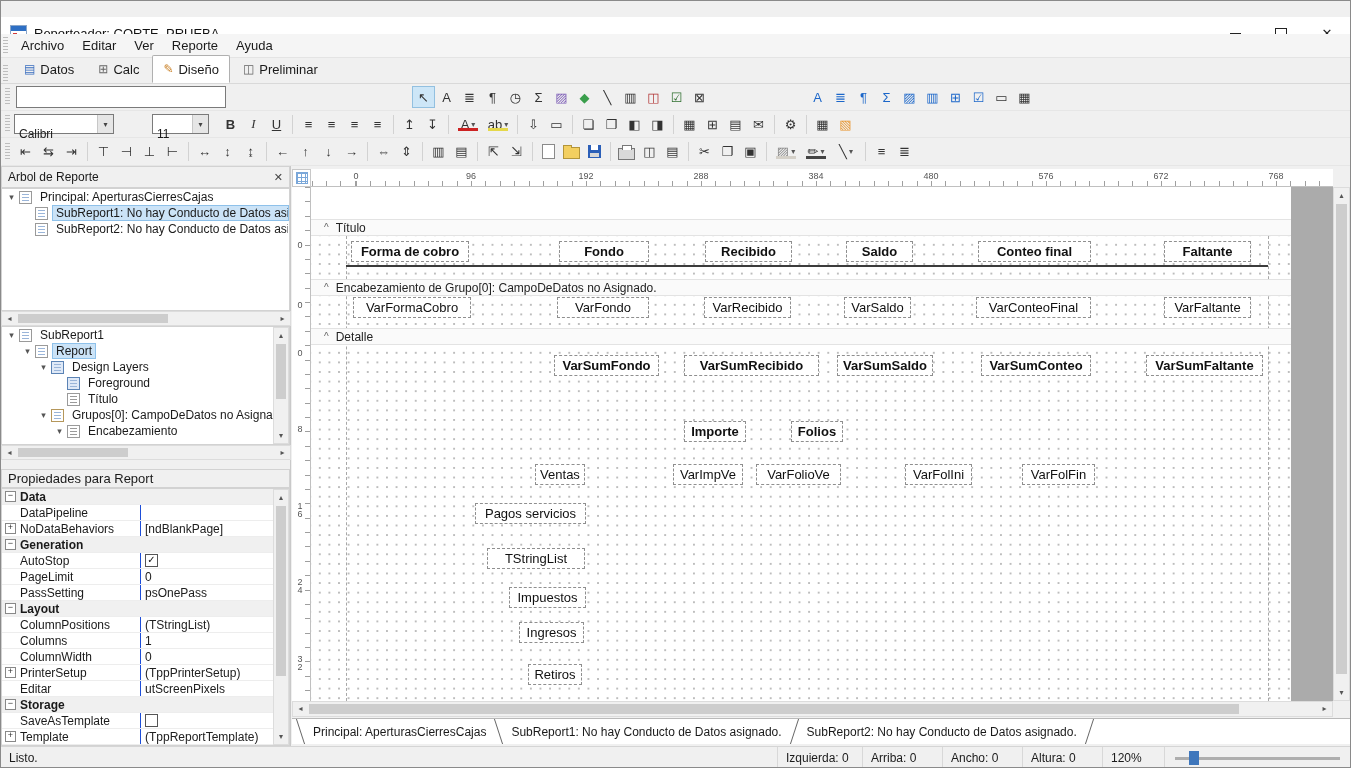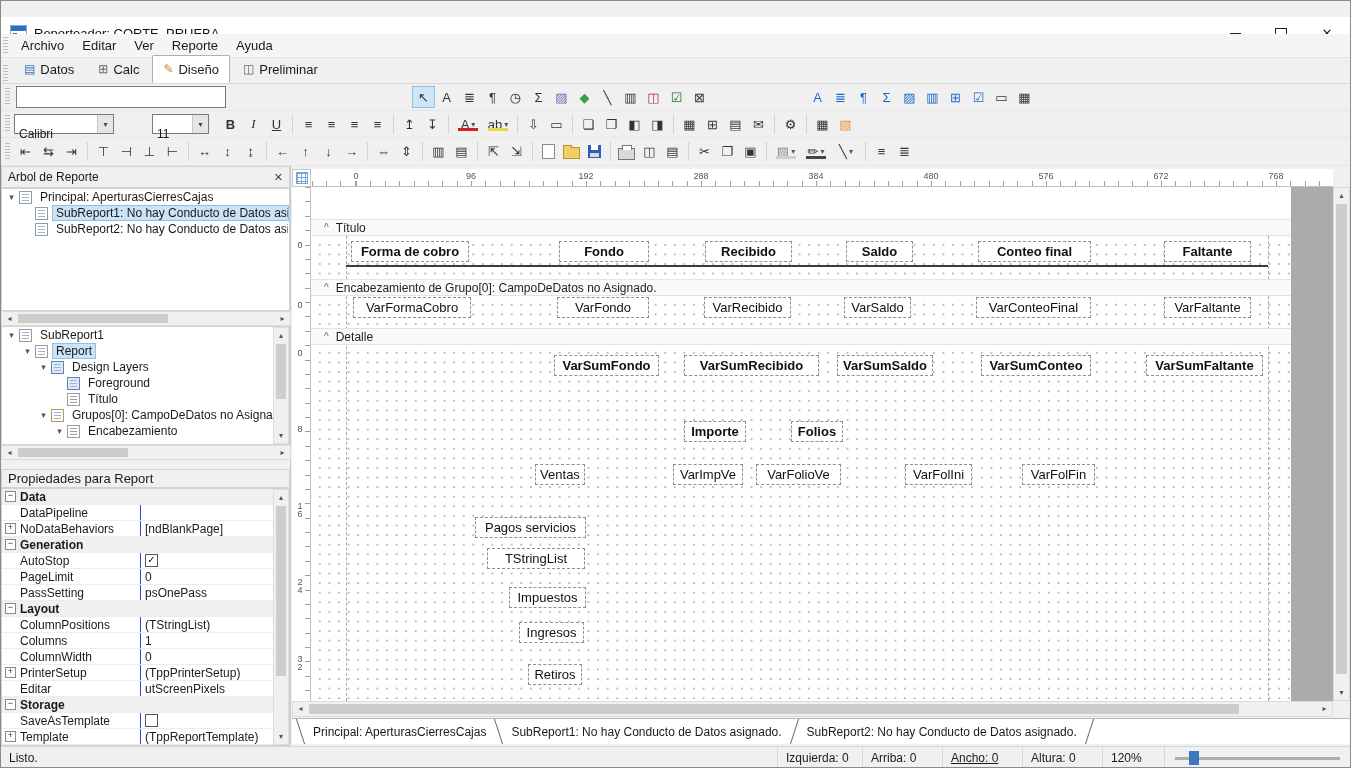--- a/index.html
+++ b/index.html
@@ -122,21 +122,21 @@
   
   #page-tabs{position:absolute;left:1px;top:552px;width:1059px;height:25px;background:#fff;border-top:1px solid #b9b9b9;display:flex;align-items:stretch;overflow:hidden;padding-left:6px;}
   .ptab{display:flex;align-items:center;padding:0 10px;font-size:12px;white-space:nowrap;color:#1a1a1a;}
   .ptslash{width:1px;background:#666;margin:0 2px;}
   .ptslash.l{transform:skewX(18deg);}
   .ptslash.r{transform:skewX(-18deg);}
   
   #statusbar{position:absolute;left:0;top:745px;width:100%;height:23px;background:#f0f0f0;border-top:1px solid #d5d5d5;display:flex;align-items:center;font-size:12px;box-sizing:border-box;}
   #status-msg{flex:1;padding:0 8px;}
   .spanel{border-left:1px solid #d8d8d8;height:100%;display:flex;align-items:center;padding:0 8px;box-sizing:border-box;flex:none;}
-  #sp-izq{width:85px;} #sp-arr{width:80px;} #sp-anc{width:80px;text-decoration:underline;} #sp-alt{width:80px;} #sp-zoom{width:62px;}
+  #sp-izq{width:85px;} #sp-arr{width:80px;} #sp-anc{width:80px;} #sp-alt{width:80px;} #sp-zoom{width:62px;}
   #zoom-slider{width:185px;height:100%;border-left:1px solid #d8d8d8;position:relative;flex:none;}
   .ztrack{position:absolute;left:10px;right:10px;top:10px;height:3px;background:#aeaeae;}
   .zthumb{position:absolute;left:24px;top:4px;width:10px;height:14px;background:#3f77bc;}
 </style>
 </head>
 <body>
 
 <div id="app">
 
   <div id="titlebar">
@@ -776,21 +776,21 @@
             <div class="field b" style="left: 526px; top: 168px; width: 96px;">VarSumSaldo</div>
             <div class="field b" style="left: 670px; top: 168px; width: 110px;">VarSumConteo</div>
             <div class="field b" style="left: 835px; top: 168px; width: 117px;">VarSumFaltante</div>
             <div class="field b" style="left: 373px; top: 234px; width: 62px;">Importe</div>
             <div class="field b" style="left: 480px; top: 234px; width: 52px;">Folios</div>
             <div class="field" style="left: 224px; top: 277px; width: 50px;">Ventas</div>
             <div class="field" style="left: 362px; top: 277px; width: 70px;">VarImpVe</div>
             <div class="field" style="left: 445px; top: 277px; width: 85px;">VarFolioVe</div>
             <div class="field" style="left: 594px; top: 277px; width: 67px;">VarFolIni</div>
             <div class="field" style="left: 711px; top: 277px; width: 73px;">VarFolFin</div>
-            <div class="field" style="left: 164px; top: 330px; width: 111px;">Pagos servicios</div>
+            <div class="field" style="left: 164px; top: 316px; width: 111px;">Pagos servicios</div>
             <div class="field" style="left: 176px; top: 361px; width: 98px;">TStringList</div>
             <div class="field" style="left: 198px; top: 400px; width: 77px;">Impuestos</div>
             <div class="field" style="left: 208px; top: 435px; width: 65px;">Ingresos</div>
             <div class="field" style="left: 217px; top: 477px; width: 54px;">Retiros</div>
           </div>
         <div id="offpage"></div>
       </div>
       <div class="vscroll" id="canvas-vscroll">
         <div class="sarrow up"></div>
         <div class="sarrow down"></div>

